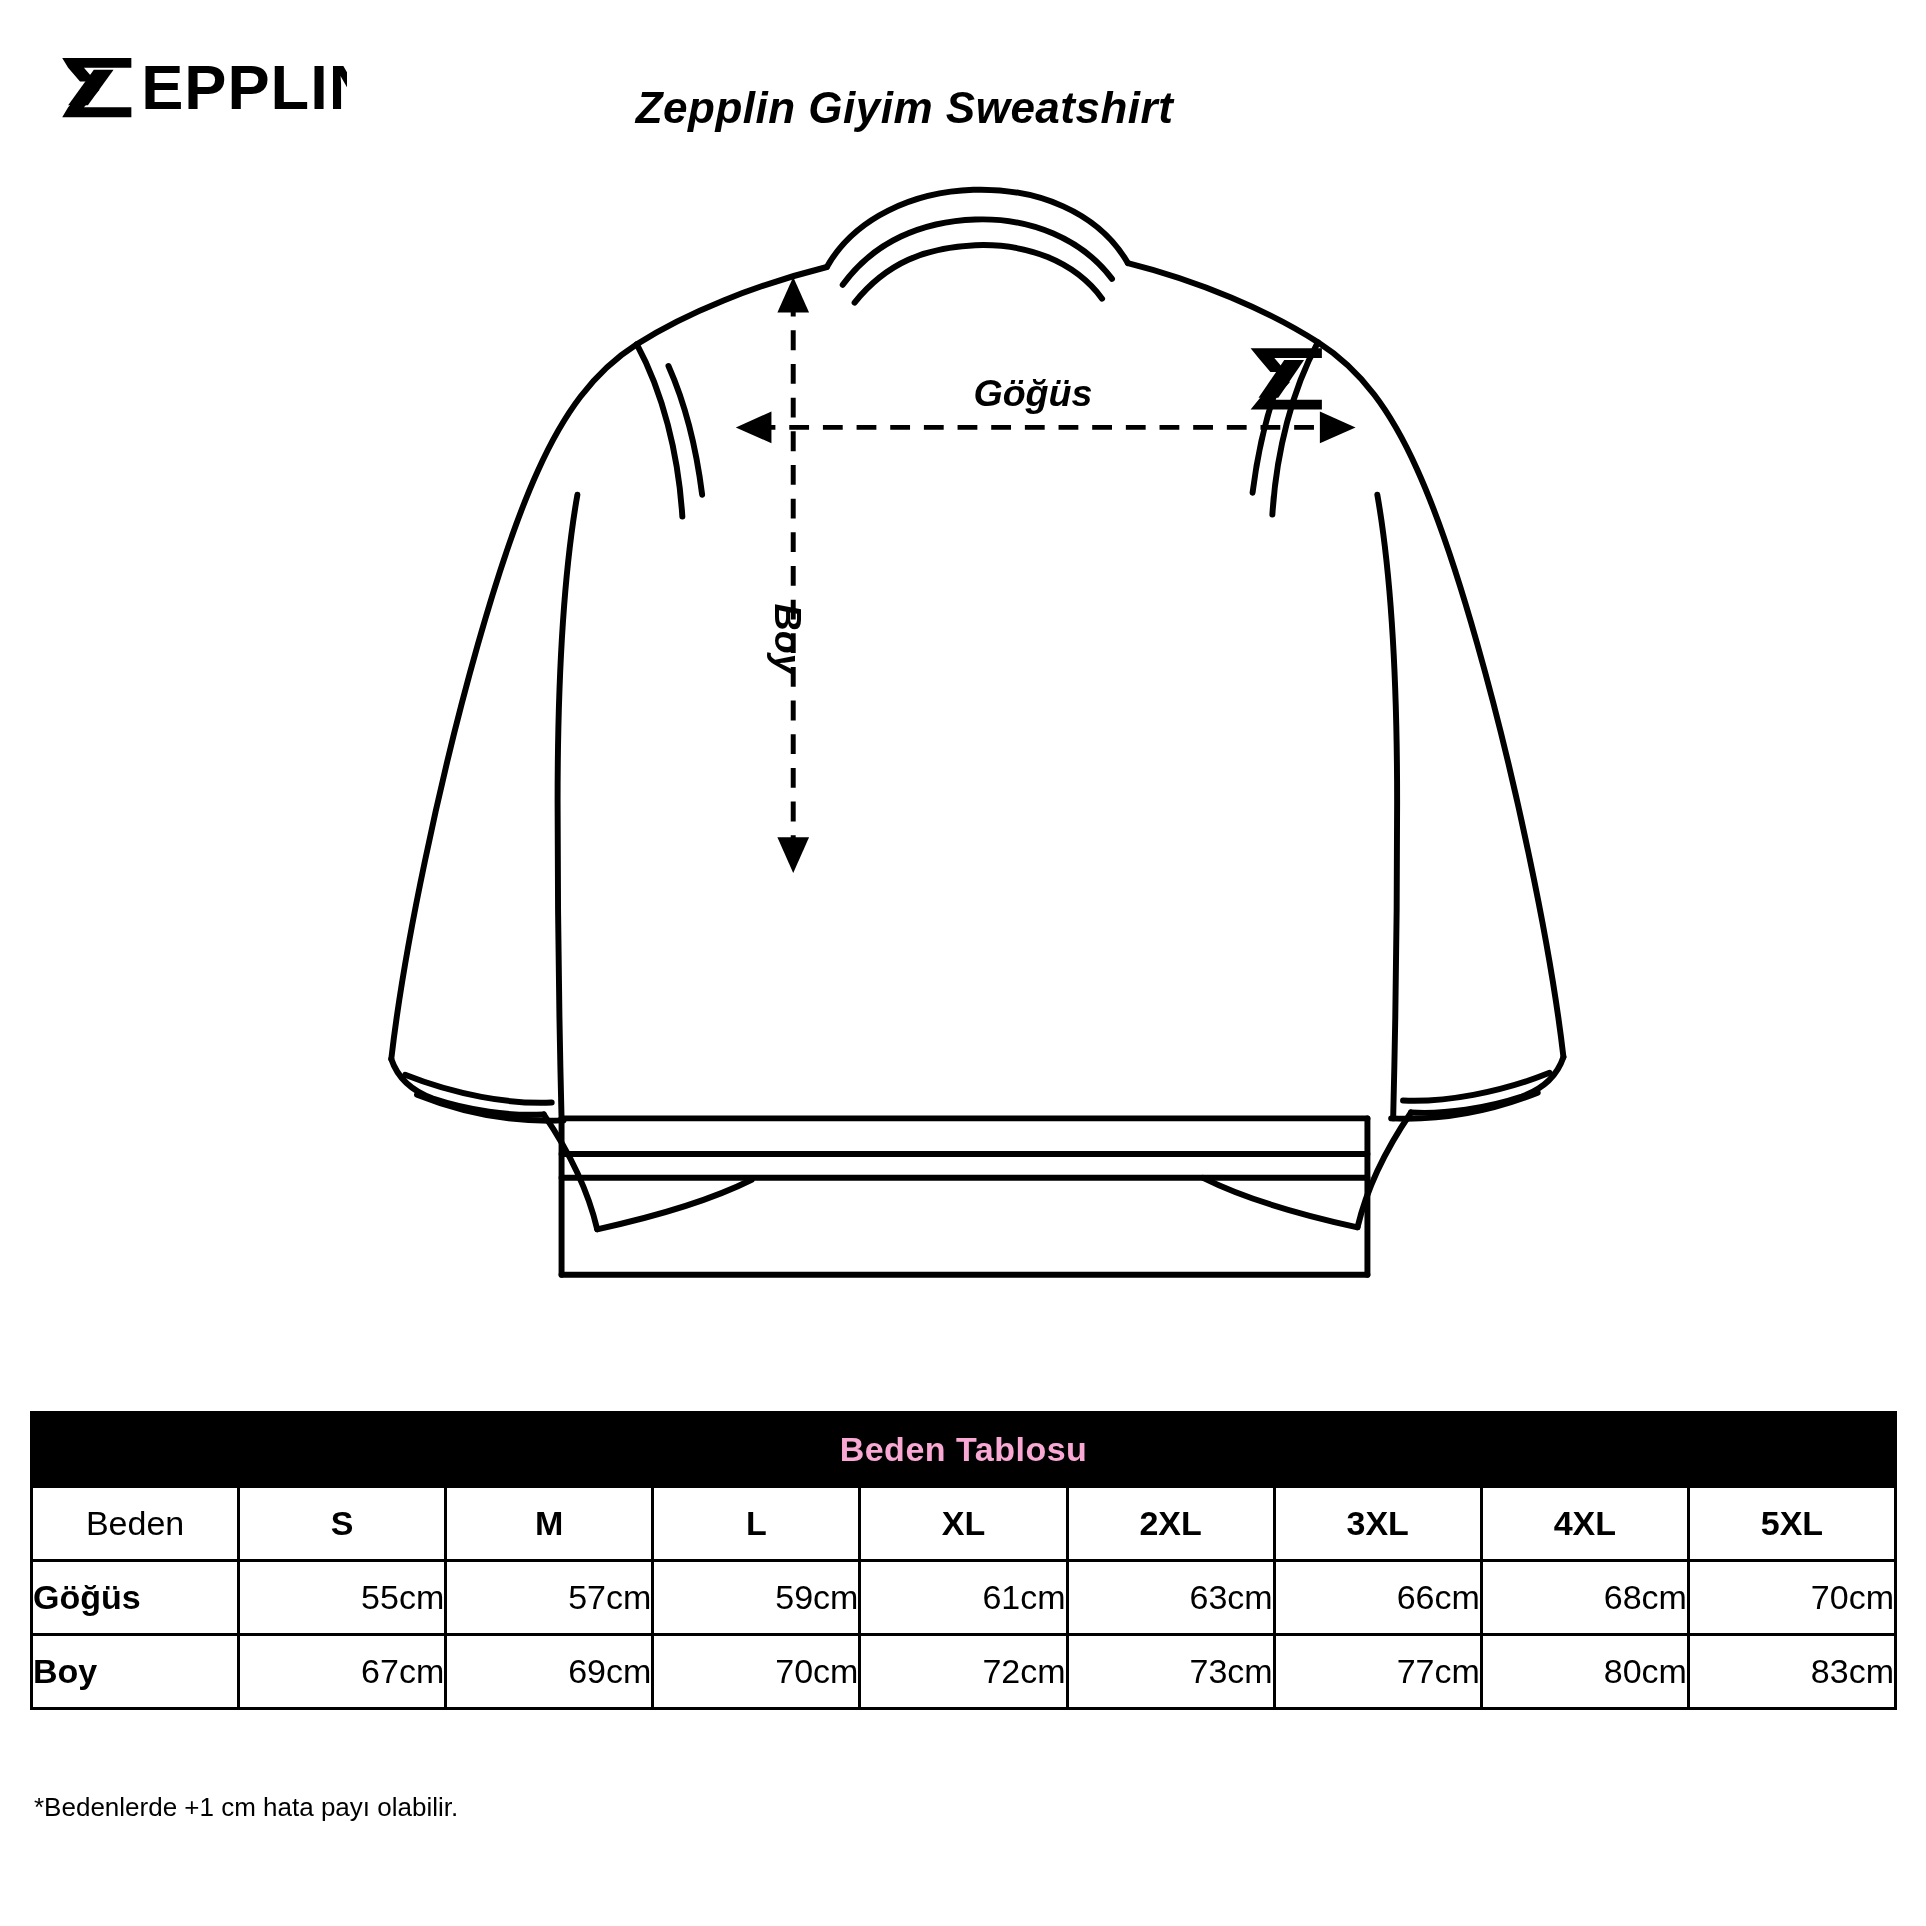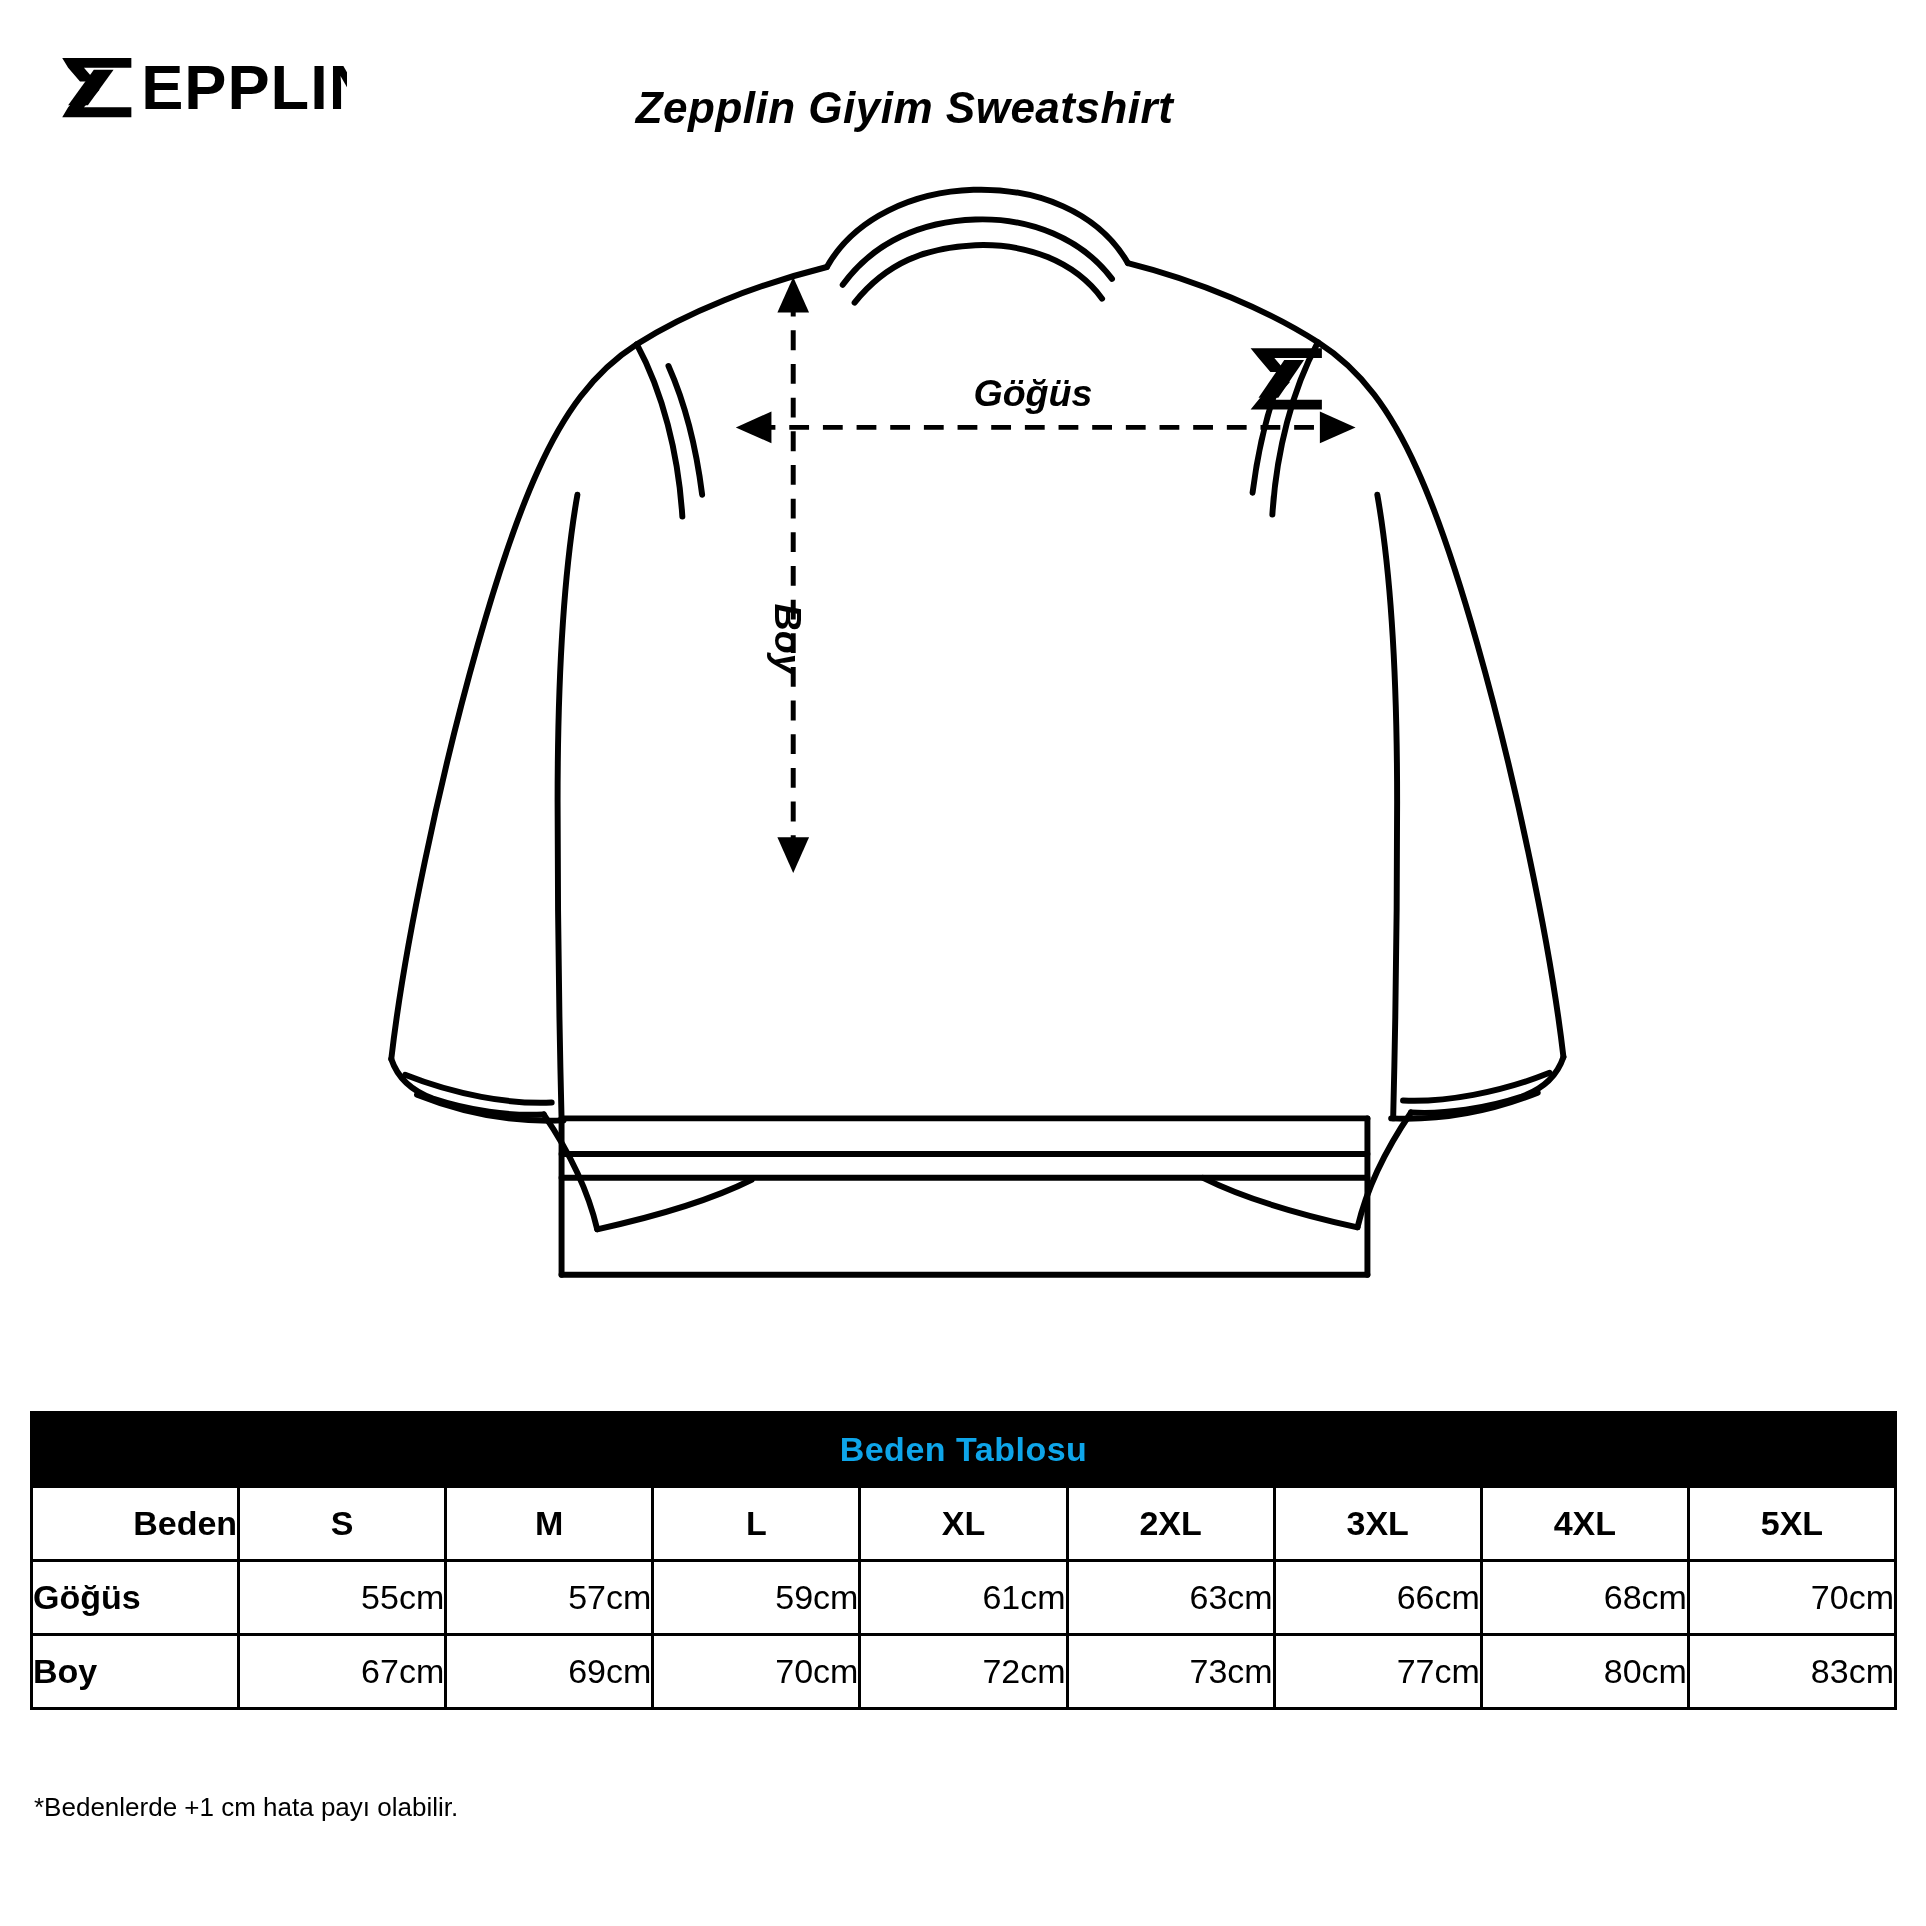--- a/index.html
+++ b/index.html
@@ -70,31 +70,31 @@
   }
   table.size-table th,
   table.size-table td {
     border: 3px solid #000000;
     padding: 0;
     height: 71px;
     font-size: 34px;
   }
   .tbl-title {
     background: #000000;
-    color: #0ea5e9;
+    color: #f9a8d4;
     text-align: center;
     font-size: 46px;
     font-weight: 800;
     height: 85px;
     letter-spacing: 0.5px;
   }
   .hdr-label {
-    font-weight: 700;
+    font-weight: 400;
     font-size: 40px;
-    text-align: right;
+    text-align: center;
     padding-left: 22px;
   }
   .hdr-size {
     font-weight: 700;
     font-size: 36px;
     text-align: center;
   }
   .row-label {
     font-weight: 800;
     font-size: 40px;

